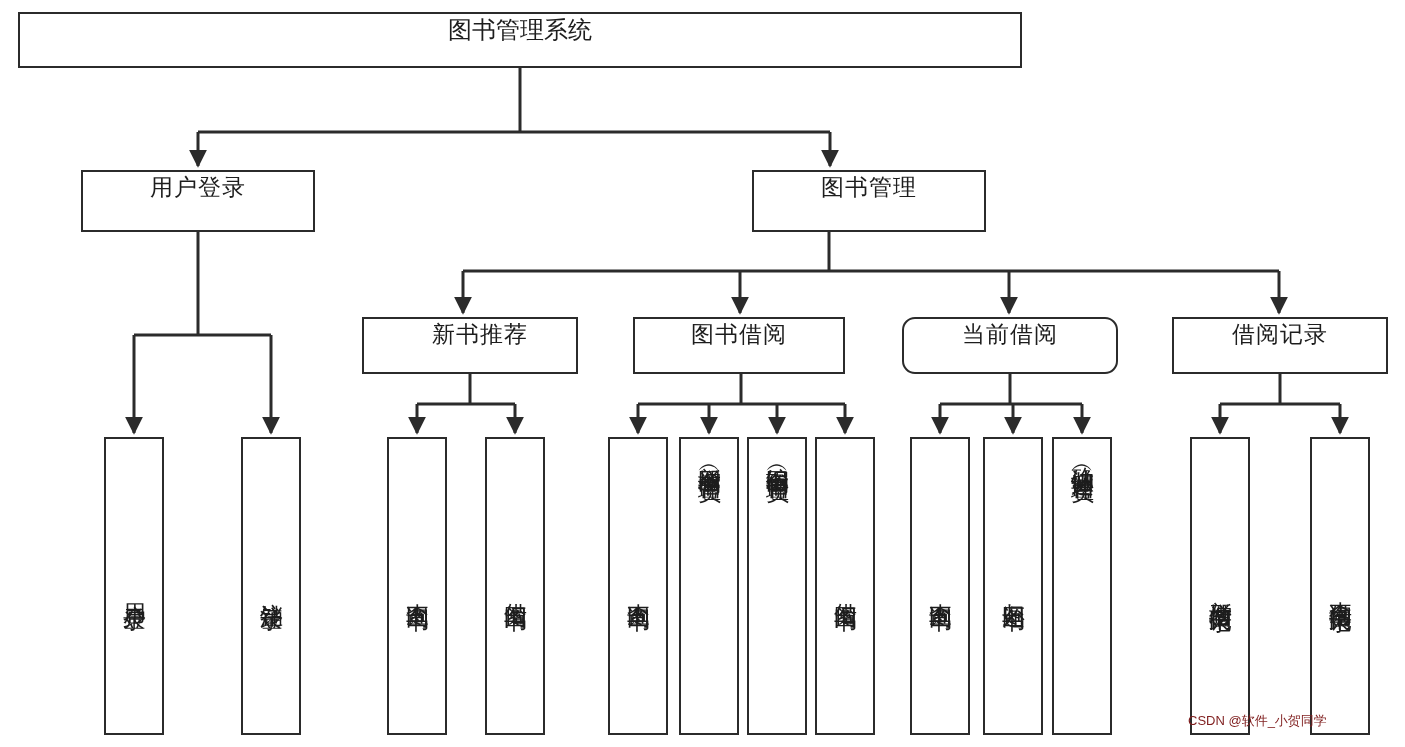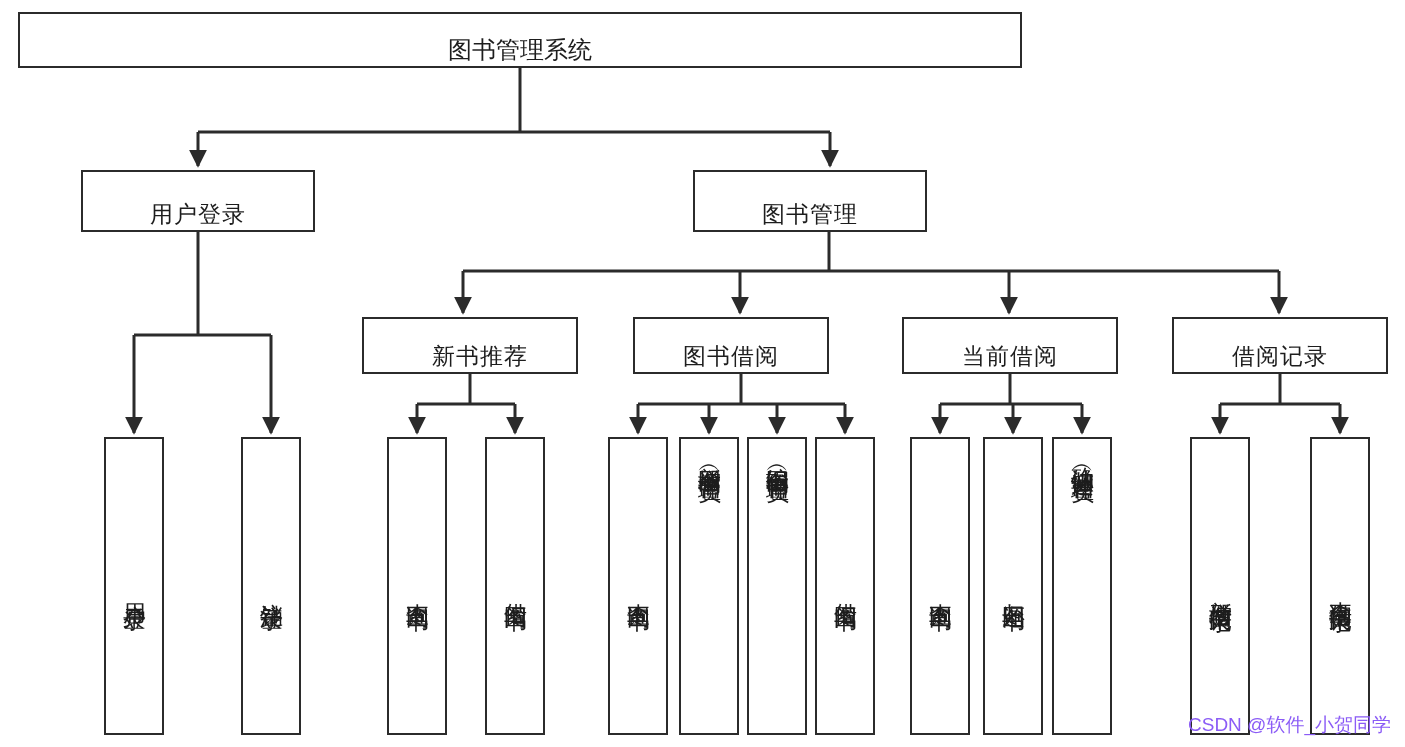--- a/index.html
+++ b/index.html
@@ -22,21 +22,21 @@
     width: 1405px;
     height: 747px;
     pointer-events: none;
   }
   .node {
     position: absolute;
     box-sizing: border-box;
     border: 2.5px solid #2b2b2b;
     background: #ffffff;
     display: flex;
-    align-items: flex-end;
+    align-items: flex-start;
     justify-content: center;
     color: #1d1d1d;
   }
   .node.horiz {
     font-size: 23px;
     letter-spacing: 1px;
   }
   .node.root {
     font-size: 24px;
   }
@@ -62,22 +62,22 @@
     justify-content: center;
   }
   .leaf-inner.top {
     align-items: flex-start;
     padding-top: 4px;
   }
   .watermark {
     position: absolute;
     left: 1188px;
     top: 712px;
-    font-size: 19px;
-    color: #8b5cf6;
+    font-size: 13px;
+    color: #7f1d1d;
     white-space: nowrap;
     font-family: "Liberation Sans", "DejaVu Sans", sans-serif;
   }
 </style>
 </head>
 <body>
 
 <div id="canvas">
 
   <svg id="edges" viewBox="0 0 1405 747" width="1405" height="747">
@@ -132,31 +132,31 @@
     </g>
   </svg>
 
   <div class="node root" style="left:18px; top:12px; width:1004px; height:56px;">
     <span>图书管理系统</span>
   </div>
 
   <div class="node horiz" style="left:81px; top:170px; width:234px; height:62px;">
     <span>用户登录</span>
   </div>
-  <div class="node horiz" style="left:693px; top:170px; width:234px; height:62px;">
+  <div class="node horiz" style="left:752px; top:170px; width:234px; height:62px;">
     <span>图书管理</span>
   </div>
 
   <div class="node horiz" style="left:362px; top:317px; width:216px; height:57px;padding-left:20px;">
     <span>新书推荐</span>
   </div>
-  <div class="node horiz" style="left:633px; top:317px; width:196px; height:57px;">
+  <div class="node horiz" style="left:633px; top:317px; width:212px; height:57px;">
     <span>图书借阅</span>
   </div>
-  <div class="node horiz" style="left:902px; top:317px; width:216px; height:57px;">
+  <div class="node horiz" style="left:902px; top:317px; width:216px; height:57px;border-radius:13px;">
     <span>当前借阅</span>
   </div>
   <div class="node horiz" style="left:1172px; top:317px; width:216px; height:57px;font-family:Liberation Mono, monospace;">
     <span>借阅记录</span>
   </div>
 
   <div class="node leaf" style="left:104px; top:437px; width:60px; height:298px;">
     <div class="leaf-inner">
       <span class="vtext">用户登录</span>
     </div>

